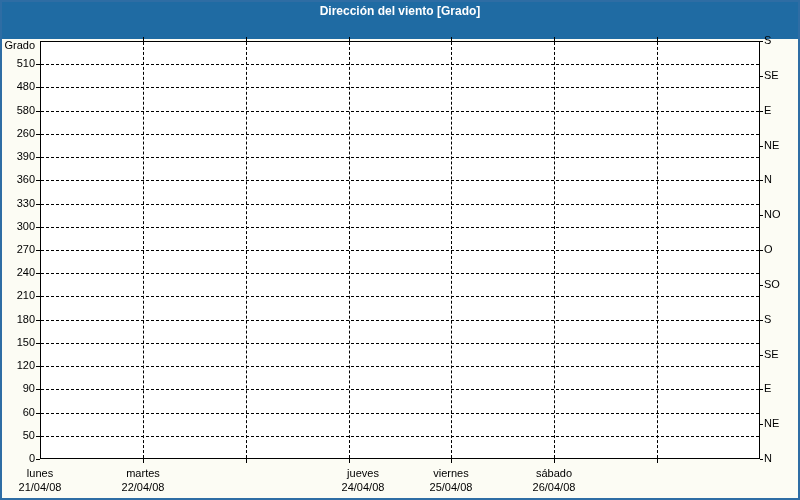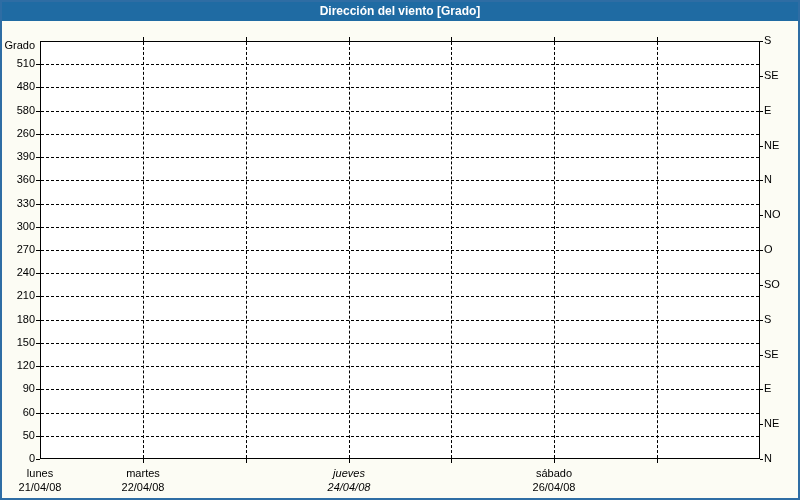--- a/index.html
+++ b/index.html
@@ -7,21 +7,21 @@
   body { font-family: "Liberation Sans", sans-serif; background: #ffffff; }
 
   #frame {
     position: relative;
     width: 800px; height: 500px;
     border: 2px solid var(--frame-border, #2e6da4);
     background: var(--bg, #fcfcf4);
     overflow: hidden;
   }
   #titlebar {
-    position: absolute; left: 0; top: 0; width: 100%; height: 19px;
+    position: absolute; left: 0; top: 0; width: 100%; height: 37px;
     background: var(--titlebar, #1f6ba3);
     color: var(--title-text, #ffffff);
     font-size: 12px; font-weight: bold; line-height: 19px; text-align: center;
   }
   #chart {
     position: absolute; left: 38px; top: 39px; width: 720px; height: 418px;
     background: var(--plot-bg, #ffffff);
     border: 1px solid var(--grid, #000000);
   }
   #grado {
@@ -150,21 +150,25 @@
     <div class="tick" style="left: 758px; top: 457px; width: 3px; height: 1px;"></div>
     <div class="axis-label" style="left: 762px; top: 450px;">N</div>
     <div class="day-label" style="left: -12px; top: 464px;">
       <div style="">lunes</div>
       <div style="">21/04/08</div>
     </div>
     <div class="day-label" style="left: 91px; top: 464px;">
       <div style="">martes</div>
       <div style="">22/04/08</div>
     </div>
-    <div class="day-label" style="left: 297px; top: 464px; font-style: italic;">
+    <div class="day-label" style="left: 311px; top: 464px;">
       <div style="">jueves</div>
       <div style="">24/04/08</div>
+    </div>
+    <div class="day-label" style="left: 399px; top: 464px;">
+      <div style="">viernes</div>
+      <div style="">25/04/08</div>
     </div>
     <div class="day-label" style="left: 502px; top: 464px;">
       <div style="">sábado</div>
       <div style="">26/04/08</div>
     </div>
   </div>
 
 </body></html>

